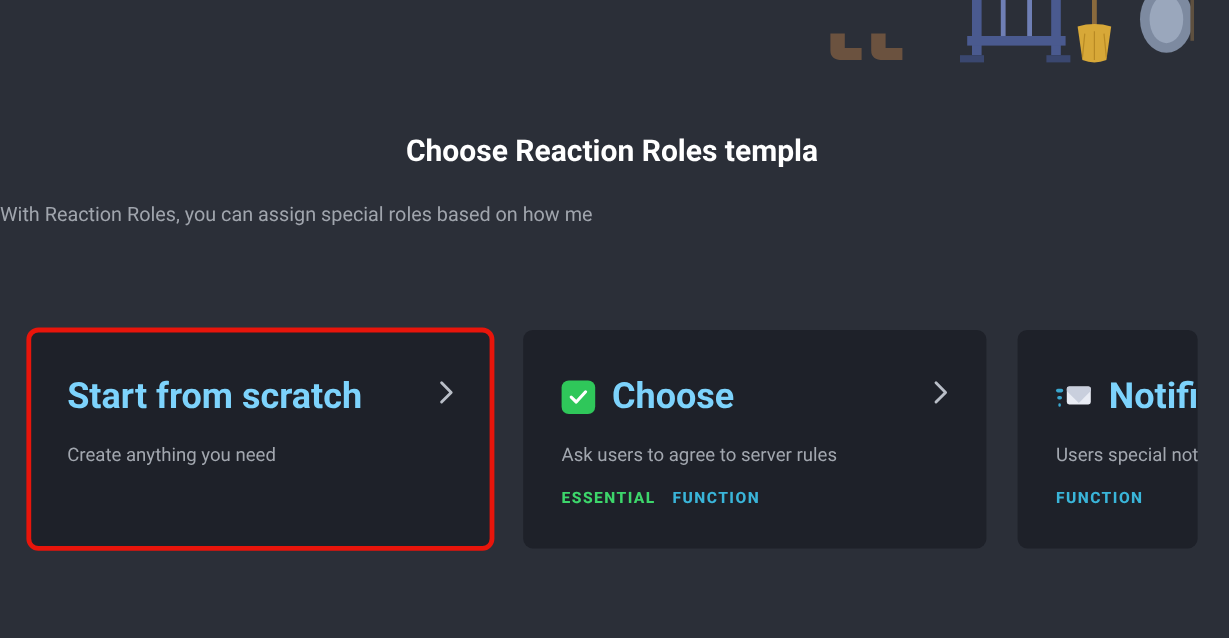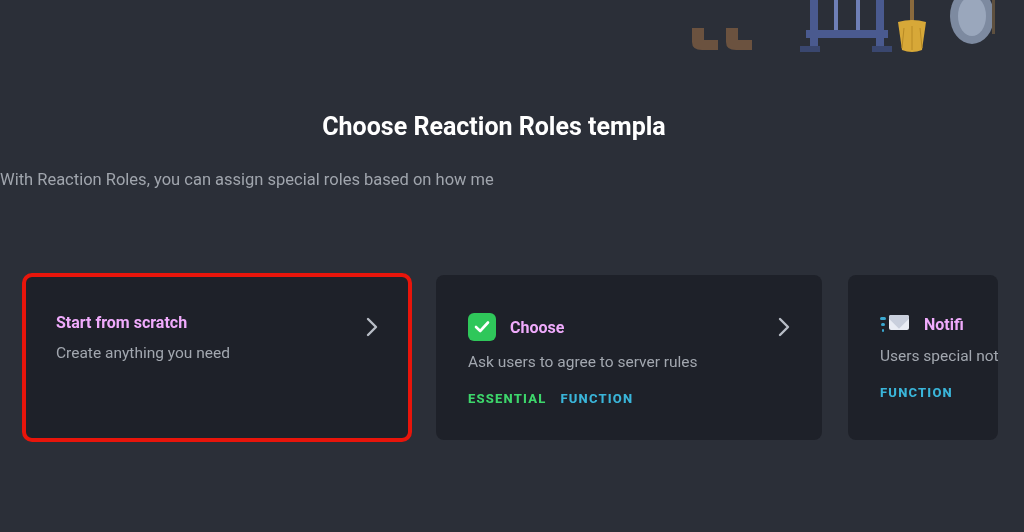--- a/index.html
+++ b/index.html
@@ -23,21 +23,21 @@
     top: 0;
     left: 680px;
     width: 360px;
     height: 60px;
   }
 
   
   .page-title {
     position: absolute;
     top: 112px;
-    left: 0;
+    left: 16px;
     width: 988px;
     text-align: center;
     font-size: 25px;
     font-weight: 700;
     color: #ffffff;
   }
   .page-subtitle {
     position: absolute;
     top: 170px;
     left: 0;
@@ -71,28 +71,28 @@
     width: 150px; 
     padding-right: 0;
   }
 
   .card-head {
     display: flex;
     align-items: center;
     gap: 14px;
   }
   .card-title {
-    font-size: 16px;
+    font-size: 30px;
     font-weight: 700;
-    color: #f0abfc;
+    color: #7dd3fc;
     white-space: nowrap;
     text-align: center;
   }
   .card-desc {
-    margin-top: 12px;
+    margin-top: 22px;
     font-size: 15.5px;
     color: #a2a7af;
     white-space: nowrap;
   }
   .tag-row {
     margin-top: 20px;
     display: flex;
     gap: 14px;
   }
   .tag {

